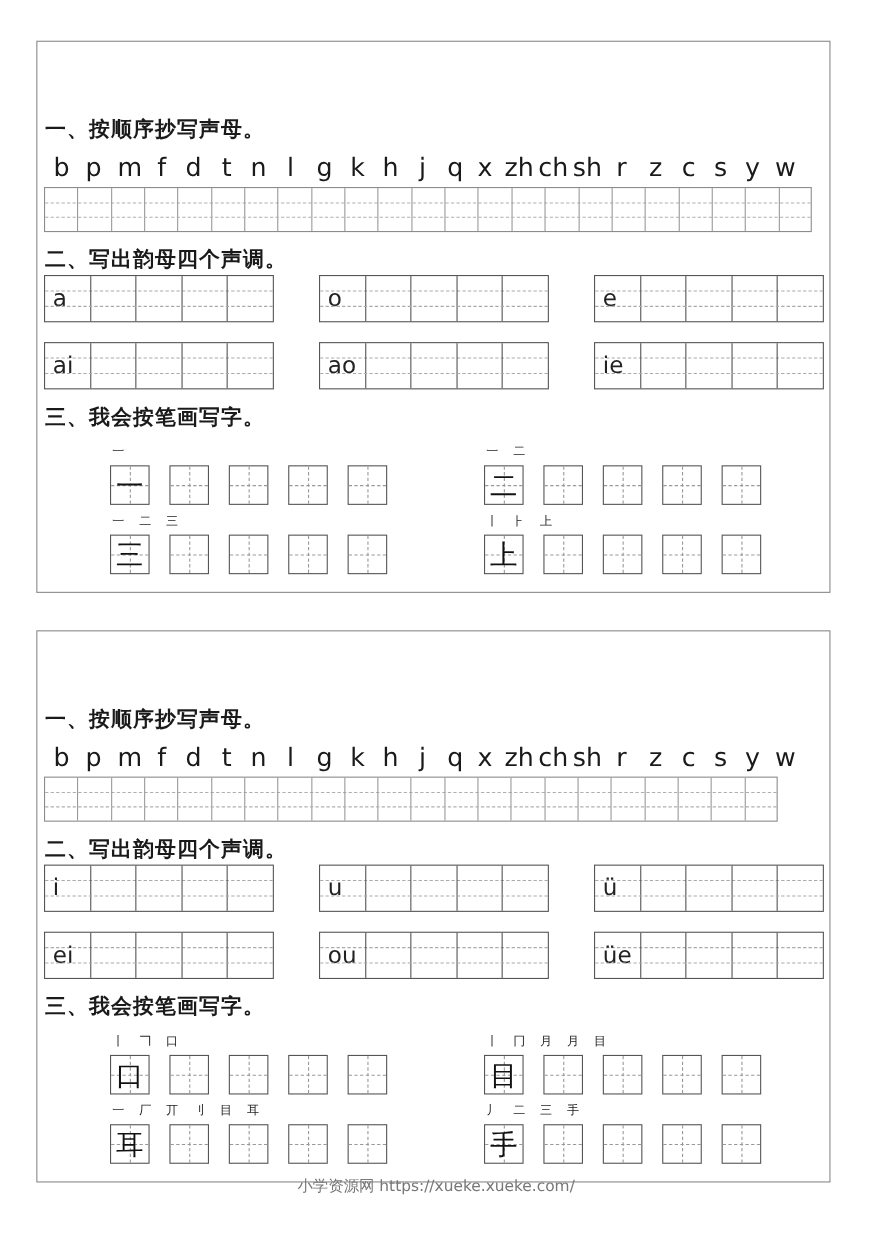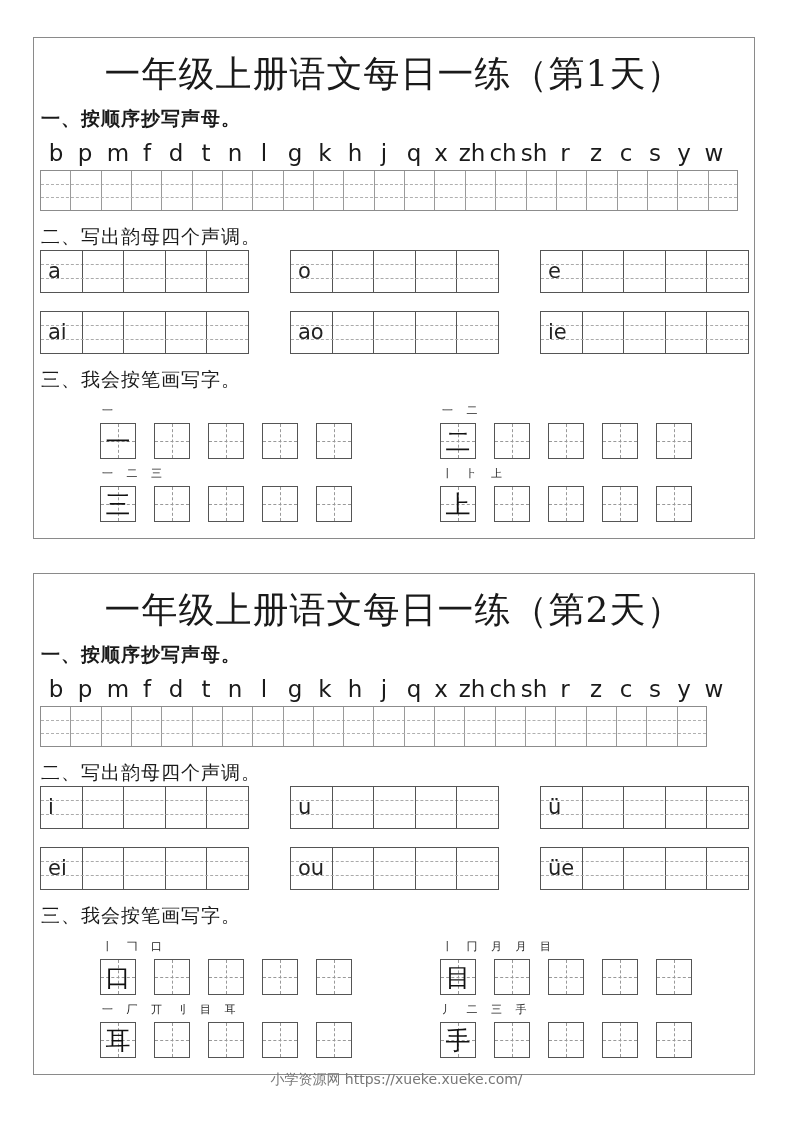--- a/index.html
+++ b/index.html
@@ -5,21 +5,21 @@
   html, body { margin: 0; padding: 0; background: #ffffff; }
   body { width: 793px; height: 1122px; position: relative; overflow: hidden;
          font-family: "DejaVu Sans", sans-serif; color: #111; }
   .panel { position: absolute; left: 33px; width: 722px; height: 502px;
            border: 1.5px solid #8a8a8a; box-sizing: border-box; }
   .title { position: absolute; left: 0; right: 0; top: 14px; text-align: center;
            font-family: "DejaVu Serif", serif; font-size: 36px; letter-spacing: 1px;
            color: #1a1a1a; line-height: 44px; }
   .sec-title { position: absolute; left: 7px; font-size: 19px; font-weight: bold;
                color: #1a1a1a; line-height: 24px; letter-spacing: 1px; }
-  .sec-title.plain { font-weight: normal; }
+  .sec-title.plain { font-weight: bold; }
   .letters { position: absolute; left: 7px; top: 100px; height: 30px; }
   .letter { position: absolute; top: 0; font-size: 23px; line-height: 30px;
             color: #1a1a1a; transform: translateX(-50%); white-space: nowrap; }
   .grid4 { position: absolute; height: 41px; border: 1px solid #8c8c8c; box-sizing: border-box; display: flex; }
   .grid4 .cell { height: 100%; border-right: 1px solid #9a9a9a; box-sizing: border-box; position: relative; flex: 0 0 auto; }
   .grid4 .cell:last-child { border-right: none; }
   .grid4::before, .grid4::after { content: ""; position: absolute; left: 0; right: 0;
            border-top: 1px dashed #b0b0b0; pointer-events: none; }
   .grid4::before { top: 13px; } .grid4::after { top: 26px; }
   .vowel { position: absolute; height: 43px; width: 209px; border: 1px solid #555;
@@ -40,21 +40,20 @@
            font-family: "DejaVu Serif", serif; font-size: 25px; line-height: 36px; z-index: 2; color: #111; }
   .strokes { position: absolute; left: 2px; top: -19px; font-size: 11px; line-height: 14px; color: #222;
              white-space: nowrap; letter-spacing: 5px; font-family: "DejaVu Serif", serif; }
   .footer { position: absolute; left: 0; right: 0; top: 1070px; text-align: center; font-size: 14px;
             color: #777; line-height: 18px; }
 </style>
 </head>
 <body>
 
 <div class="panel" style="top:37px;">
-  <div class="title">一年级上册语文每日一练（第1天）</div>
 
   <div class="sec-title" style="top:68px;">一、按顺序抄写声母。</div>
   <div class="letters" id="letters-0">
       <span class="letter" style="left: 15px;">b</span>
       <span class="letter" style="left: 44px;">p</span>
       <span class="letter" style="left: 77px;">m</span>
       <span class="letter" style="left: 106px;">f</span>
       <span class="letter" style="left: 135px;">d</span>
       <span class="letter" style="left: 165px;">t</span>
       <span class="letter" style="left: 194px;">n</span>
@@ -198,21 +197,20 @@
         </div>
         <div class="cbox" style="left: 54px;"></div>
         <div class="cbox" style="left: 108px;"></div>
         <div class="cbox" style="left: 162px;"></div>
         <div class="cbox" style="left: 216px;"></div>
       </div>
     </div>
 </div>
 
 <div class="panel" style="top:573px;">
-  <div class="title">一年级上册语文每日一练（第2天）</div>
 
   <div class="sec-title" style="top:68px;">一、按顺序抄写声母。</div>
   <div class="letters" id="letters-1">
       <span class="letter" style="left: 15px;">b</span>
       <span class="letter" style="left: 44px;">p</span>
       <span class="letter" style="left: 77px;">m</span>
       <span class="letter" style="left: 106px;">f</span>
       <span class="letter" style="left: 135px;">d</span>
       <span class="letter" style="left: 165px;">t</span>
       <span class="letter" style="left: 194px;">n</span>

